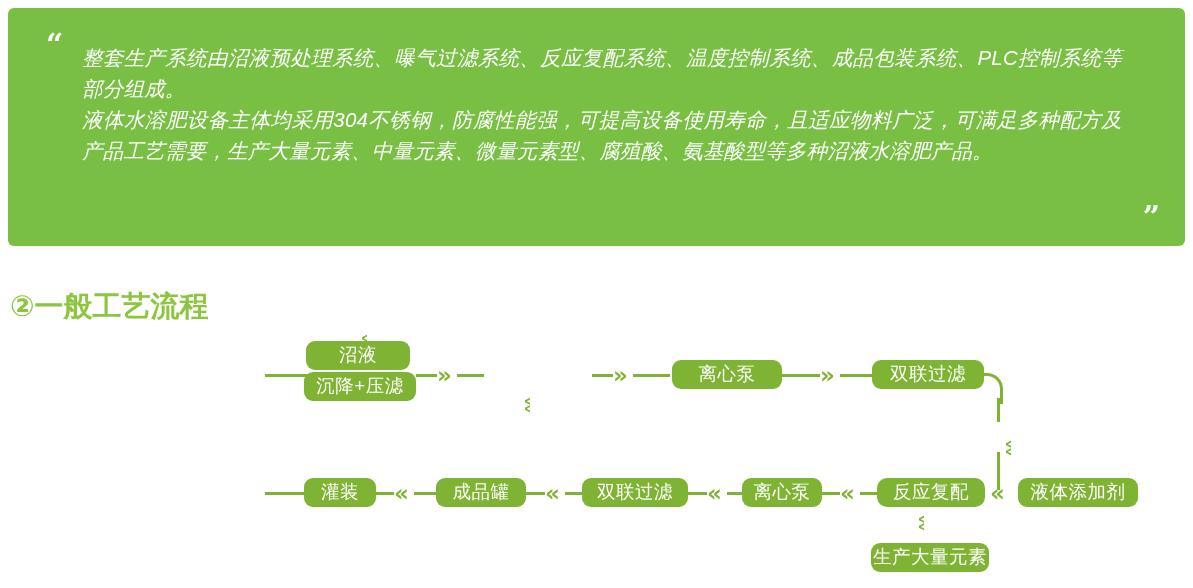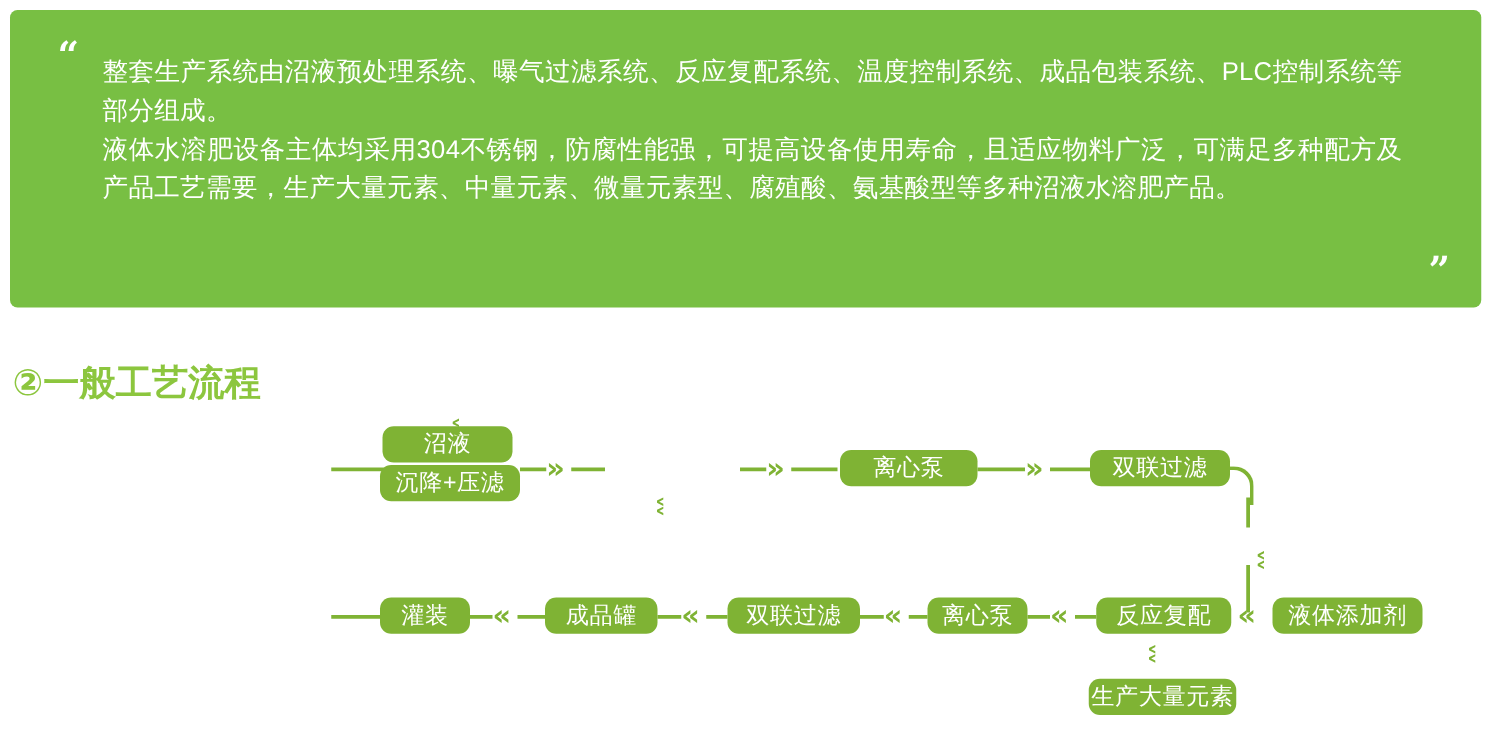--- a/index.html
+++ b/index.html
@@ -46,20 +46,21 @@
     font-weight: bold;
     line-height: 1;
     font-family: "DejaVu Serif", serif;
     letter-spacing: -1px;
   }
   #quote-paragraphs {
     position: absolute;
     left: 74px;
     top: 34px;
     width: 1040px;
+    font-style: italic;
   }
   .quote-para {
     color: #ffffff;
     font-size: 20.5px;
     line-height: 31px;
     letter-spacing: 0.2px;
     margin: 0;
     text-align: justify;
     text-justify: inter-ideograph;
   }
@@ -194,21 +195,21 @@
   <div class="hline" style="left:688px; top:492px; width:19px;"></div>
   <div class="chev chev-h" style="left:707px; top:482px;">«</div>
   <div class="hline" style="left:727px; top:492px; width:15px;"></div>
 
   <div class="node" style="left:742px; top:478px; width:80px; height:29px;">离心泵</div>
 
   <div class="hline" style="left:822px; top:492px; width:18px;"></div>
   <div class="chev chev-h" style="left:840px; top:482px;">«</div>
   <div class="hline" style="left:860px; top:492px; width:17px;"></div>
 
-  <div class="node" style="left:877px; top:478px; width:108px; height:29px;">反应复配</div>
+  <div class="node" style="left:877px; top:478px; width:108px; height:29px;border-radius:10px;">反应复配</div>
 
   <div class="chev chev-h" style="left:990px; top:482px;">«</div>
 
   <div class="node" style="left:1018px; top:478px; width:120px; height:29px;">液体添加剂</div>
 
   <div class="chev chev-v" style="left:922px; top:514px; transform:rotate(-90deg); transform-origin:center; letter-spacing:-3px;">˄˄</div>
 
   <div class="node" style="left:871px; top:543px; width:118px; height:29px;">生产大量元素</div>
 
 </div>

